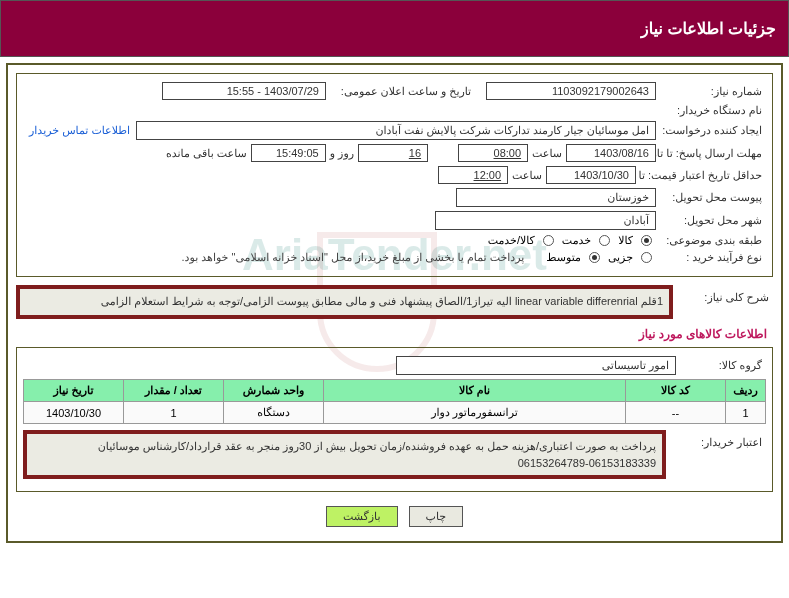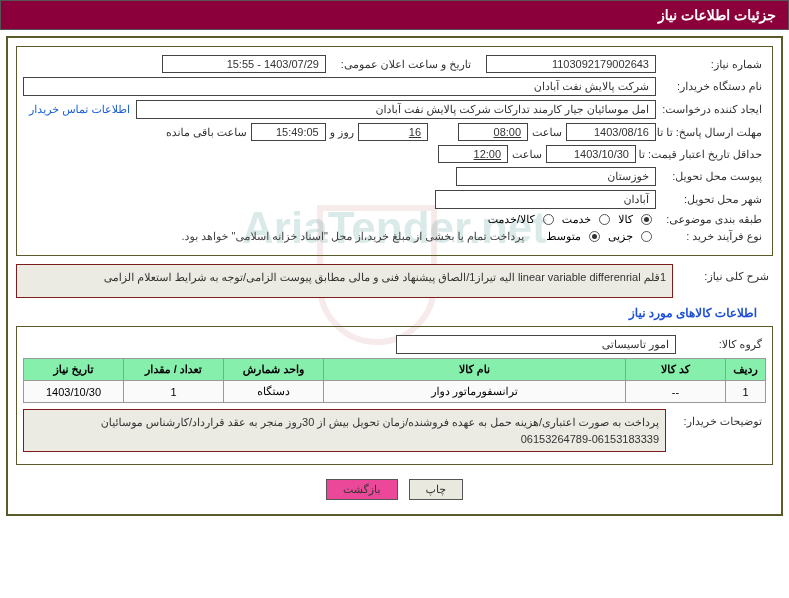--- a/index.html
+++ b/index.html
@@ -1,39 +1,39 @@
 <!DOCTYPE html>
 <html dir="rtl" lang="fa"><head>
 <meta charset="utf-8">
 <style>
   * { box-sizing: border-box; margin: 0; padding: 0; }
   body { font-family: Tahoma, Arial, sans-serif; font-size: 11px; background: #fff; direction: rtl; }
   .page { width: 789px; background: #fff; }
-  .header-bar { background: #8b003b; color: #fff; padding: 6px 12px; font-size: 14px; font-weight: bold; border: 1px solid #555; }
+  .header-bar { background: #8b003b; color: #fff; padding: 18px 12px; font-size: 16px; font-weight: bold; border: 1px solid #555; }
   .main-frame { border: 2px solid #5a5a2a; margin: 6px; padding: 8px; }
   .group-box { border: 1px solid #5a5a2a; padding: 8px 6px; margin-bottom: 8px; position: relative; }
   .row { display: flex; align-items: center; margin-bottom: 4px; flex-wrap: nowrap; }
   .label { font-size: 11px; color: #333; white-space: nowrap; padding: 0 4px; flex-shrink:0; }
   .field { border: 1px solid #444; padding: 2px 6px; background: #fff; font-size: 11px; min-height: 18px; display: inline-flex; align-items: center; color: #333; }
   .field-sm { width: 90px; }
   .field-xs { width: 70px; text-decoration: underline; }
   .field-full { flex: 1; }
   .link { color: #1a5fd6; cursor: pointer; padding: 0 6px; font-size:11px; flex-shrink:0; }
   .radio-group { display: inline-flex; align-items: center; gap: 8px; padding: 0 4px; }
   .radio { width: 11px; height: 11px; border: 1px solid #555; border-radius: 50%; display: inline-block; position: relative; }
   .radio.checked::after { content: ""; width: 5px; height: 5px; background: #333; border-radius: 50%; position: absolute; top: 2px; left: 2px; }
-  .section-title { font-weight: bold; font-size: 12px; color: #1d4ed8; margin: 8px 16px 6px; }
-  .textarea-box { border: 1px solid #7f1d1d; padding: 4px 6px; background: #ebebe3; font-size: 11px; line-height: 1.5; color: #333; flex:1; }
+  .section-title { font-weight: bold; font-size: 12px; color: #be185d; margin: 8px 6px 6px; }
+  .textarea-box { border: 4px solid #7f1d1d; padding: 4px 6px; background: #ebebe3; font-size: 11px; line-height: 1.5; color: #333; flex:1; }
   table.data-table { width: 100%; border-collapse: collapse; font-size: 11px; }
   table.data-table th, table.data-table td { border: 1px solid #999; padding: 4px 6px; text-align: center; }
   table.data-table th { background: #86efac; font-weight: bold; }
   table.data-table td { background: #fafafa; }
   .btn-row { text-align: center; padding: 6px 0; }
   .btn { border: 1px solid #555; background: #e9e9e0; padding: 3px 16px; font-size: 11px; color: #333; margin: 0 4px; cursor: pointer; display: inline-block; }
-  .btn.pink { background: #ec4899; }
+  .btn.pink { background: #bef264; }
   .watermark { position: absolute; pointer-events:none; opacity: 0.15; font-size: 44px; font-weight: bold; color: #0f766e; left: 50%; top: 40%; transform: translate(-50%,-50%); white-space: nowrap; z-index:0;}
   .wm-shield { position:absolute; opacity:0.1; left:40%; top:35%; width:120px; height:140px; border:6px solid #a33; border-radius:0 0 60px 60px; z-index:0;}
   .relpos { position: relative; z-index:1; }
 </style>
 </head>
 <body>
 
 <div class="page">
 
   <div class="header-bar">
@@ -48,21 +48,20 @@
 
       <div class="row">
         <span class="label" style="width:110px">شماره نیاز:</span>
         <span class="field" style="width:170px">1103092179002643</span>
         <span class="label" style="width:160px;text-align:center">تاریخ و ساعت اعلان عمومی:</span>
         <span class="field" style="width:164px">1403/07/29 - 15:55</span>
       </div>
 
       <div class="row">
         <span class="label" style="width:110px">نام دستگاه خریدار:</span>
-        <span class="field field-full">شرکت پالایش نفت آبادان</span>
       </div>
 
       <div class="row">
         <span class="label" style="width:110px">ایجاد کننده درخواست:</span>
         <span class="field field-full">امل موسائیان جیار کارمند تدارکات شرکت پالایش نفت آبادان</span>
         <span class="link">اطلاعات تماس خریدار</span>
       </div>
 
       <div class="row">
         <span class="label" style="width:110px">مهلت ارسال پاسخ: تا تاریخ:</span>
@@ -155,21 +154,21 @@
             <td>--</td>
             <td>ترانسفورماتور دوار</td>
             <td>دستگاه</td>
             <td>1</td>
             <td>1403/10/30</td>
           </tr>
         </tbody>
       </table>
 
       <div class="row" style="align-items:flex-start;margin-top:6px">
-        <span class="label" style="width:100px;padding-top:6px">توضیحات خریدار:</span>
+        <span class="label" style="width:100px;padding-top:6px">اعتبار خریدار:</span>
         <div class="textarea-box" style="min-height:34px">پرداخت به صورت اعتباری/هزینه حمل به عهده فروشنده/زمان تحویل بیش از 30روز منجر به عقد قرارداد/کارشناس موسائیان 06153183339-06153264789</div>
       </div>
 
     </div>
 
     <div class="btn-row relpos">
       <span class="btn">چاپ</span>
       <span class="btn pink">بازگشت</span>
     </div>
 

